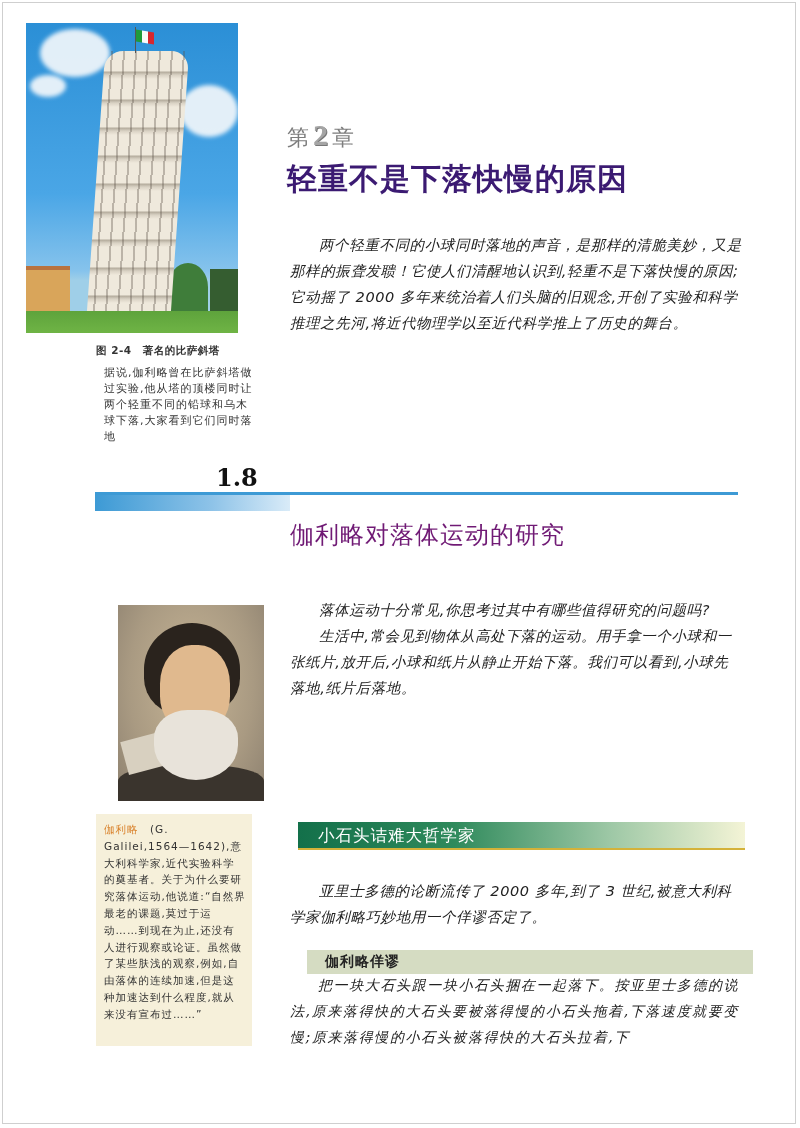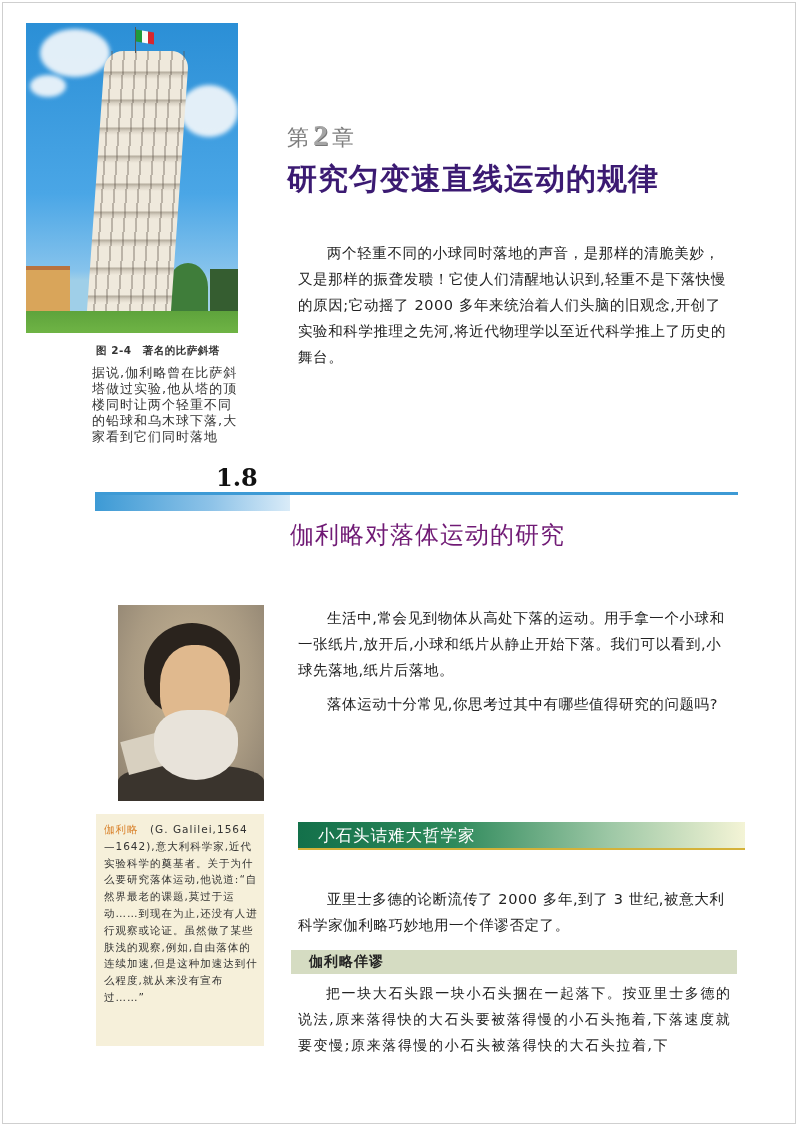--- a/index.html
+++ b/index.html
@@ -19,31 +19,31 @@
            background: repeating-linear-gradient(90deg, transparent 0 6px, rgba(90,80,70,.35) 6px 8px, transparent 8px 12px); }
   .flag { position: absolute; left: 110px; top: 8px; width: 18px; height: 12px;
           background: linear-gradient(90deg, #1f9a3a 33%, #fafafa 33% 66%, #d6272f 66%); transform: skewY(10deg); }
   .flagpole { position: absolute; left: 109px; top: 4px; width: 1px; height: 26px; background: #555; }
   .building { position: absolute; left: 0; top: 243px; width: 44px; height: 45px; background: #d9a55a; border-top: 4px solid #b9723e; }
   .trees { position: absolute; right: 30px; top: 240px; width: 40px; height: 48px; background: #3f7d3a; border-radius: 50% 50% 0 0; }
   .trees2 { position: absolute; right: 0; top: 246px; width: 28px; height: 42px; background: #355d30; }
   .lawn { position: absolute; left: 0; top: 288px; width: 100%; height: 22px; background: linear-gradient(#5ea33c, #6fb445); }
 
   .fig-caption { position: absolute; left: 96px; top: 344px; font-size: 10.5px; font-weight: bold; color: #333; letter-spacing: .5px; }
-  .fig-desc { position: absolute; left: 92px; top: 365px; width: 152px; font-size: 13px; line-height: 16px; color: #333; letter-spacing: 1px; }
+  .fig-desc { position: absolute; left: 104px; top: 365px; width: 152px; font-size: 11px; line-height: 16px; color: #333; letter-spacing: 1px; }
 
   
   .chapter-label { position: absolute; left: 287px; top: 118px; font-family: "DejaVu Serif", serif; font-size: 22px; color: #7d7d7d; }
   .chapter-label .num { font-family: "Liberation Serif", serif; font-weight: bold; font-size: 30px; color: #a5a5a5;
                         text-shadow: 1px 1px 0 #777; margin: 0 4px; }
   .chapter-title { position: absolute; left: 287px; top: 159px; font-family: "DejaVu Serif", serif; font-size: 30px;
                    font-weight: bold; color: #3b1a72; letter-spacing: 1px; }
 
   .para { position: absolute; font-size: 14.5px; line-height: 26px; color: #222; letter-spacing: .6px; }
-  .para p { margin: 8px; text-indent: 2em; }
+  .para p { margin: 0; text-indent: 2em; font-style: italic; }
   .intro { left: 290px; top: 232px; width: 452px; }
 
   
   .section-num { position: absolute; left: 216px; top: 463px; font-family: "DejaVu Serif", serif; font-size: 24px;
                  font-weight: bold; color: #111; }
   .section-rule { position: absolute; left: 95px; top: 492px; width: 643px; height: 3px; background: #3d9ad5; }
   .section-bar { position: absolute; left: 95px; top: 495px; width: 195px; height: 16px;
                  background: linear-gradient(90deg, #3d9ad5 0%, #8ec3e8 60%, #d9ebf8 100%); }
   .section-title { position: absolute; left: 290px; top: 519px; font-size: 24px; color: #701a75; letter-spacing: 1px; }
 
@@ -52,33 +52,33 @@
                       background: radial-gradient(ellipse at 50% 40%, #c7b596 0%, #a99a82 60%, #8c806f 100%); }
   .g-hair { position: absolute; left: 26px; top: 18px; width: 96px; height: 92px; background: #2a231d; border-radius: 50% 50% 40% 40%; }
   .g-face { position: absolute; left: 42px; top: 40px; width: 70px; height: 86px; background: #e0b98e; border-radius: 45% 45% 40% 40%; }
   .g-beard { position: absolute; left: 36px; top: 105px; width: 84px; height: 70px; background: #e8e3da; border-radius: 40% 40% 50% 50%; }
   .g-coat { position: absolute; left: 0; top: 160px; width: 146px; height: 40px; background: #3a342d; border-radius: 40% 40% 0 0; }
   .g-collar { position: absolute; left: 6px; top: 132px; width: 36px; height: 34px; background: #d8d0c0; transform: rotate(-15deg); }
 
   .body1 { left: 290px; top: 597px; width: 452px; }
 
   
-  .bio-box { position: absolute; left: 96px; top: 814px; width: 168px; height: 232px; background: #f6f0da; box-sizing: border-box;
+  .bio-box { position: absolute; left: 96px; top: 814px; width: 156px; height: 232px; background: #f6f0da; box-sizing: border-box;
              padding: 7px 6px 6px 8px; font-size: 10.5px; line-height: 16.8px; color: #333; letter-spacing: 1px; }
   .bio-name { color: #d9822b; }
 
   
   .green-heading { position: absolute; left: 291px; top: 822px; width: 447px; height: 28px;
                    background: linear-gradient(90deg, #13704a 0%, #2f8a5c 35%, #9ec8a6 70%, #f4f4d6 100%);
                    border-bottom: 2px solid #d4b23a; box-sizing: border-box; margin-left: 7px; }
   .green-heading span { position: absolute; left: 20px; top: 3px; font-size: 16.5px; color: #ffffff; letter-spacing: 1px; }
 
   .body2 { left: 290px; top: 878px; width: 452px; }
 
-  .sub-heading { position: absolute; left: 291px; top: 950px; width: 446px; height: 24px; background: #d5dcc2; }
+  .sub-heading { position: absolute; left: 307px; top: 950px; width: 446px; height: 24px; background: #d5dcc2; }
   .sub-heading span { position: absolute; left: 18px; top: 3px; font-size: 14px; font-weight: bold; color: #222; letter-spacing: 1px; }
 
   .body3 { left: 290px; top: 972px; width: 452px; font-family: "DejaVu Serif", serif; font-size: 14px; letter-spacing: 1.6px; }
 </style>
 </head>
 <body>
 
 <div class="page-frame"></div>
 
 <div class="pisa-photo" title="Leaning Tower of Pisa photo">
@@ -92,42 +92,42 @@
   <div class="flagpole"></div>
   <div class="flag"></div>
   <div class="lawn"></div>
 </div>
 <div class="fig-caption">图 2-4　著名的比萨斜塔</div>
 <div class="fig-desc">据说,伽利略曾在比萨斜塔做过实验,他从塔的顶楼同时让两个轻重不同的铅球和乌木球下落,大家看到它们同时落地</div>
 
 <div class="chapter-label">
   <span>第</span><span class="num">2</span><span>章</span>
 </div>
-<div class="chapter-title">研究匀变速直线运动的规律</div>
+<div class="chapter-title">轻重不是下落快慢的原因</div>
 
 <div class="para intro">
   <p>两个轻重不同的小球同时落地的声音，是那样的清脆美妙，又是那样的振聋发聩！它使人们清醒地认识到,轻重不是下落快慢的原因;它动摇了 2000 多年来统治着人们头脑的旧观念,开创了实验和科学推理之先河,将近代物理学以至近代科学推上了历史的舞台。</p>
 </div>
 
 <div class="section-num">1.8</div>
 <div class="section-rule"></div>
 <div class="section-bar"></div>
 <div class="section-title">伽利略对落体运动的研究</div>
 
 <div class="galileo-portrait" title="Galileo Galilei portrait">
   <div class="g-coat"></div>
   <div class="g-collar"></div>
   <div class="g-hair"></div>
   <div class="g-face"></div>
   <div class="g-beard"></div>
 </div>
 
 <div class="para body1">
+  <p>落体运动十分常见,你思考过其中有哪些值得研究的问题吗?</p>
   <p>生活中,常会见到物体从高处下落的运动。用手拿一个小球和一张纸片,放开后,小球和纸片从静止开始下落。我们可以看到,小球先落地,纸片后落地。</p>
-  <p>落体运动十分常见,你思考过其中有哪些值得研究的问题吗?</p>
 </div>
 
 <div class="bio-box">
   <span class="bio-name">伽利略</span><span>　(G. Galilei,1564—1642),意大利科学家,近代实验科学的奠基者。关于为什么要研究落体运动,他说道:“自然界最老的课题,莫过于运动……到现在为止,还没有人进行观察或论证。虽然做了某些肤浅的观察,例如,自由落体的连续加速,但是这种加速达到什么程度,就从来没有宣布过……”</span>
 </div>
 
 <div class="green-heading">
   <span>小石头诘难大哲学家</span>
 </div>
 <div class="para body2">

